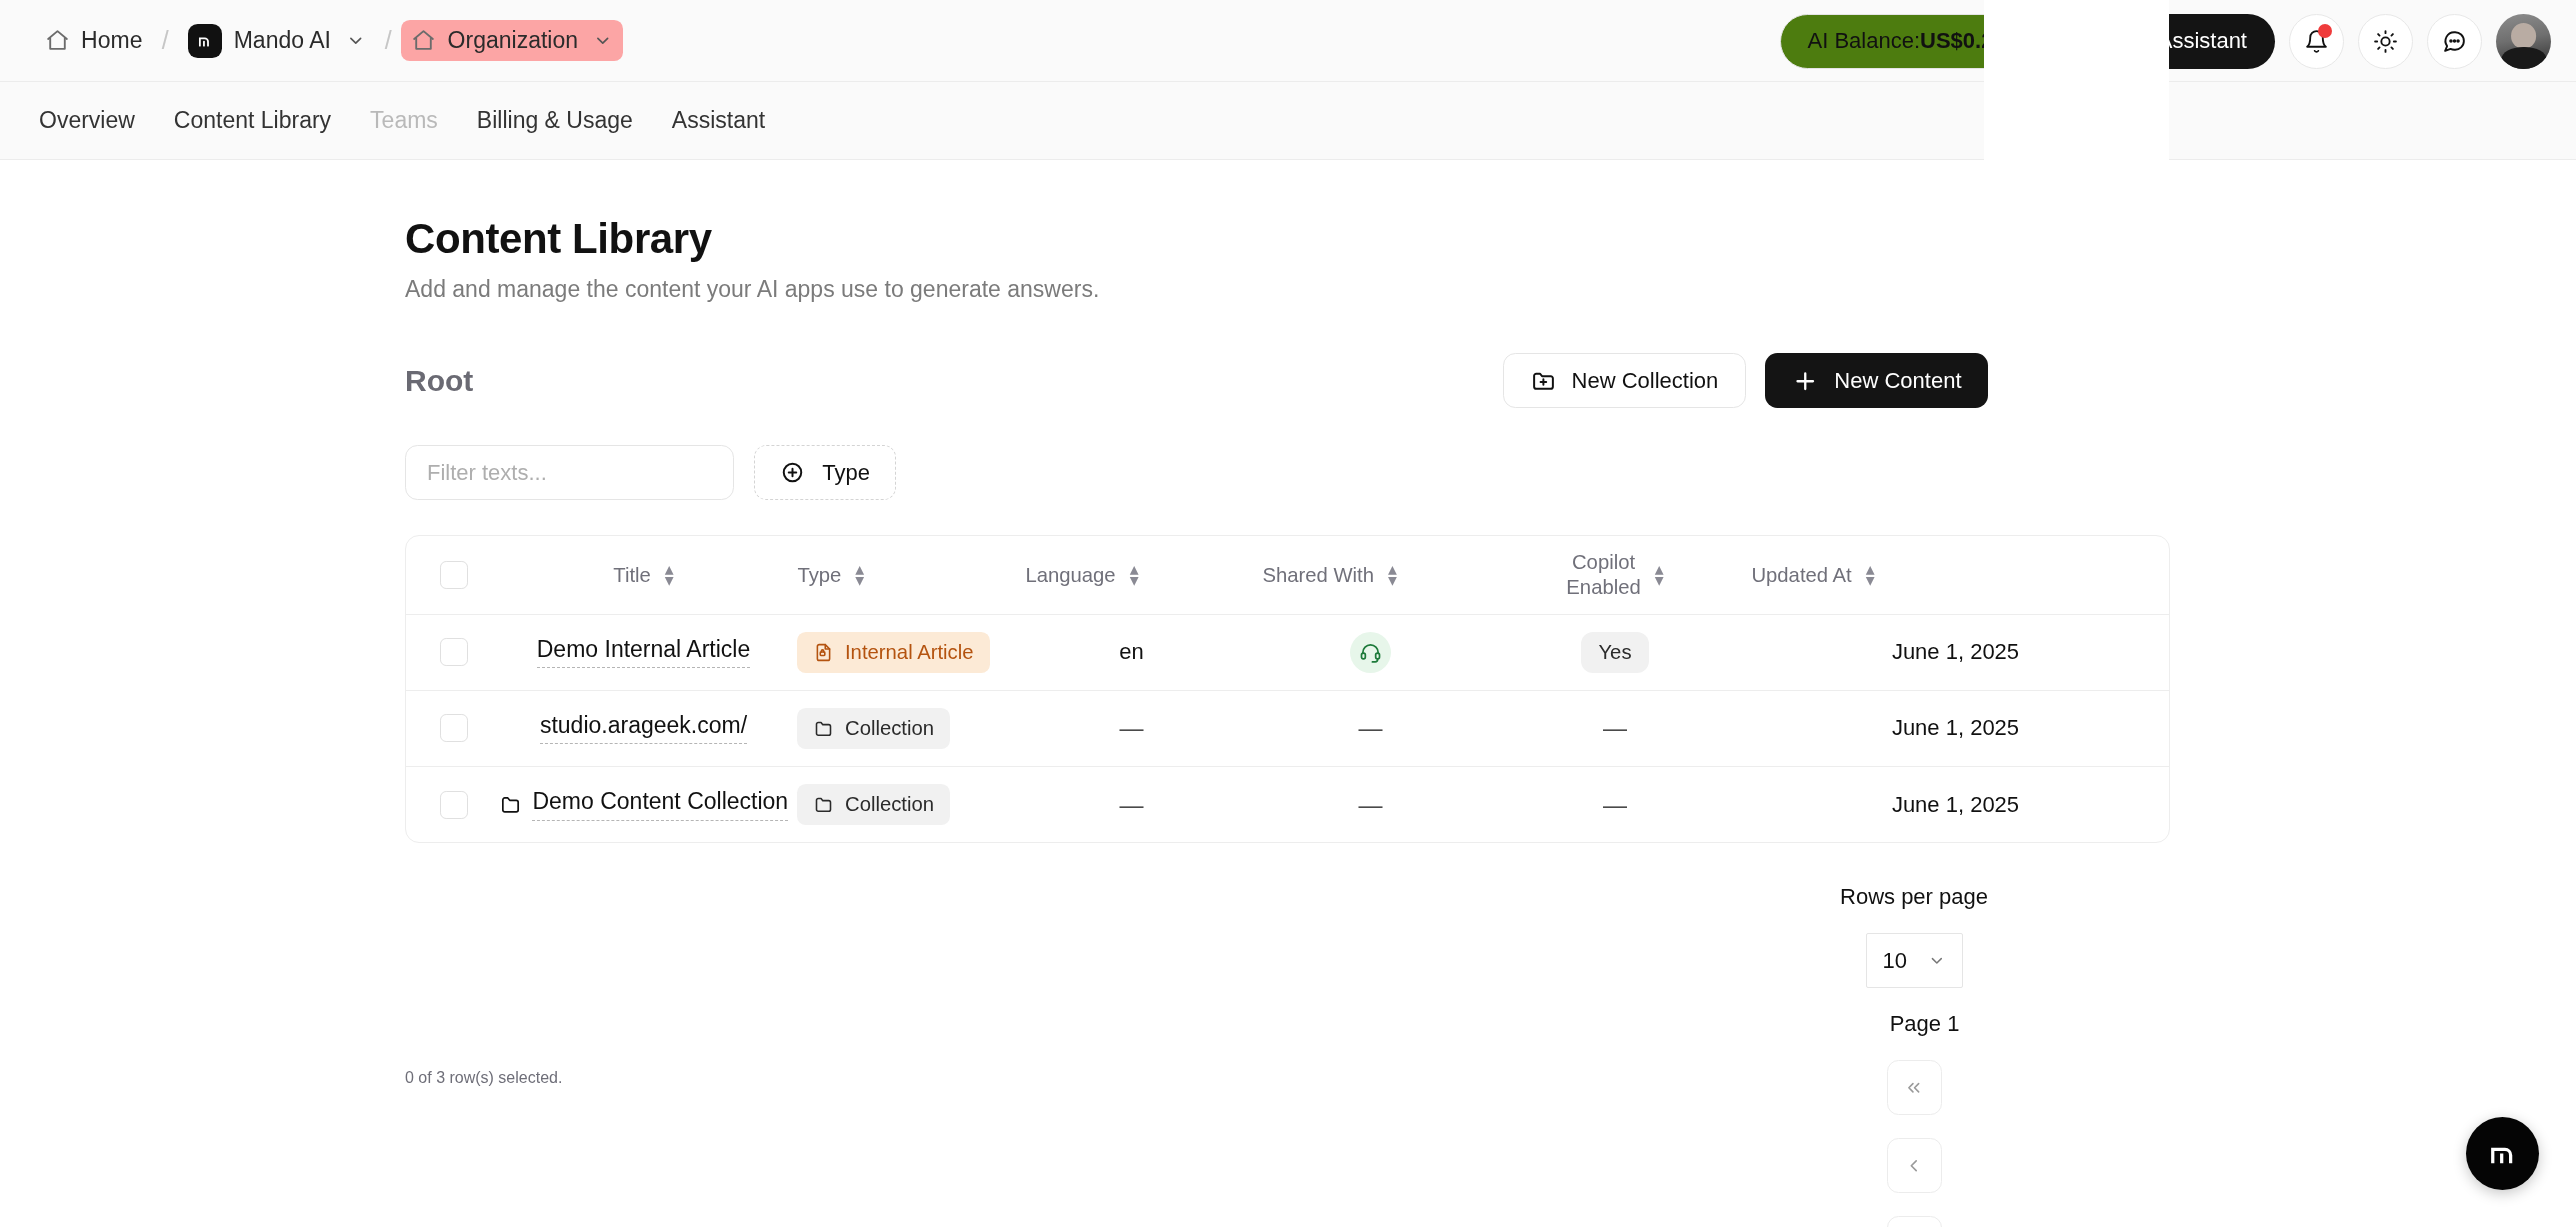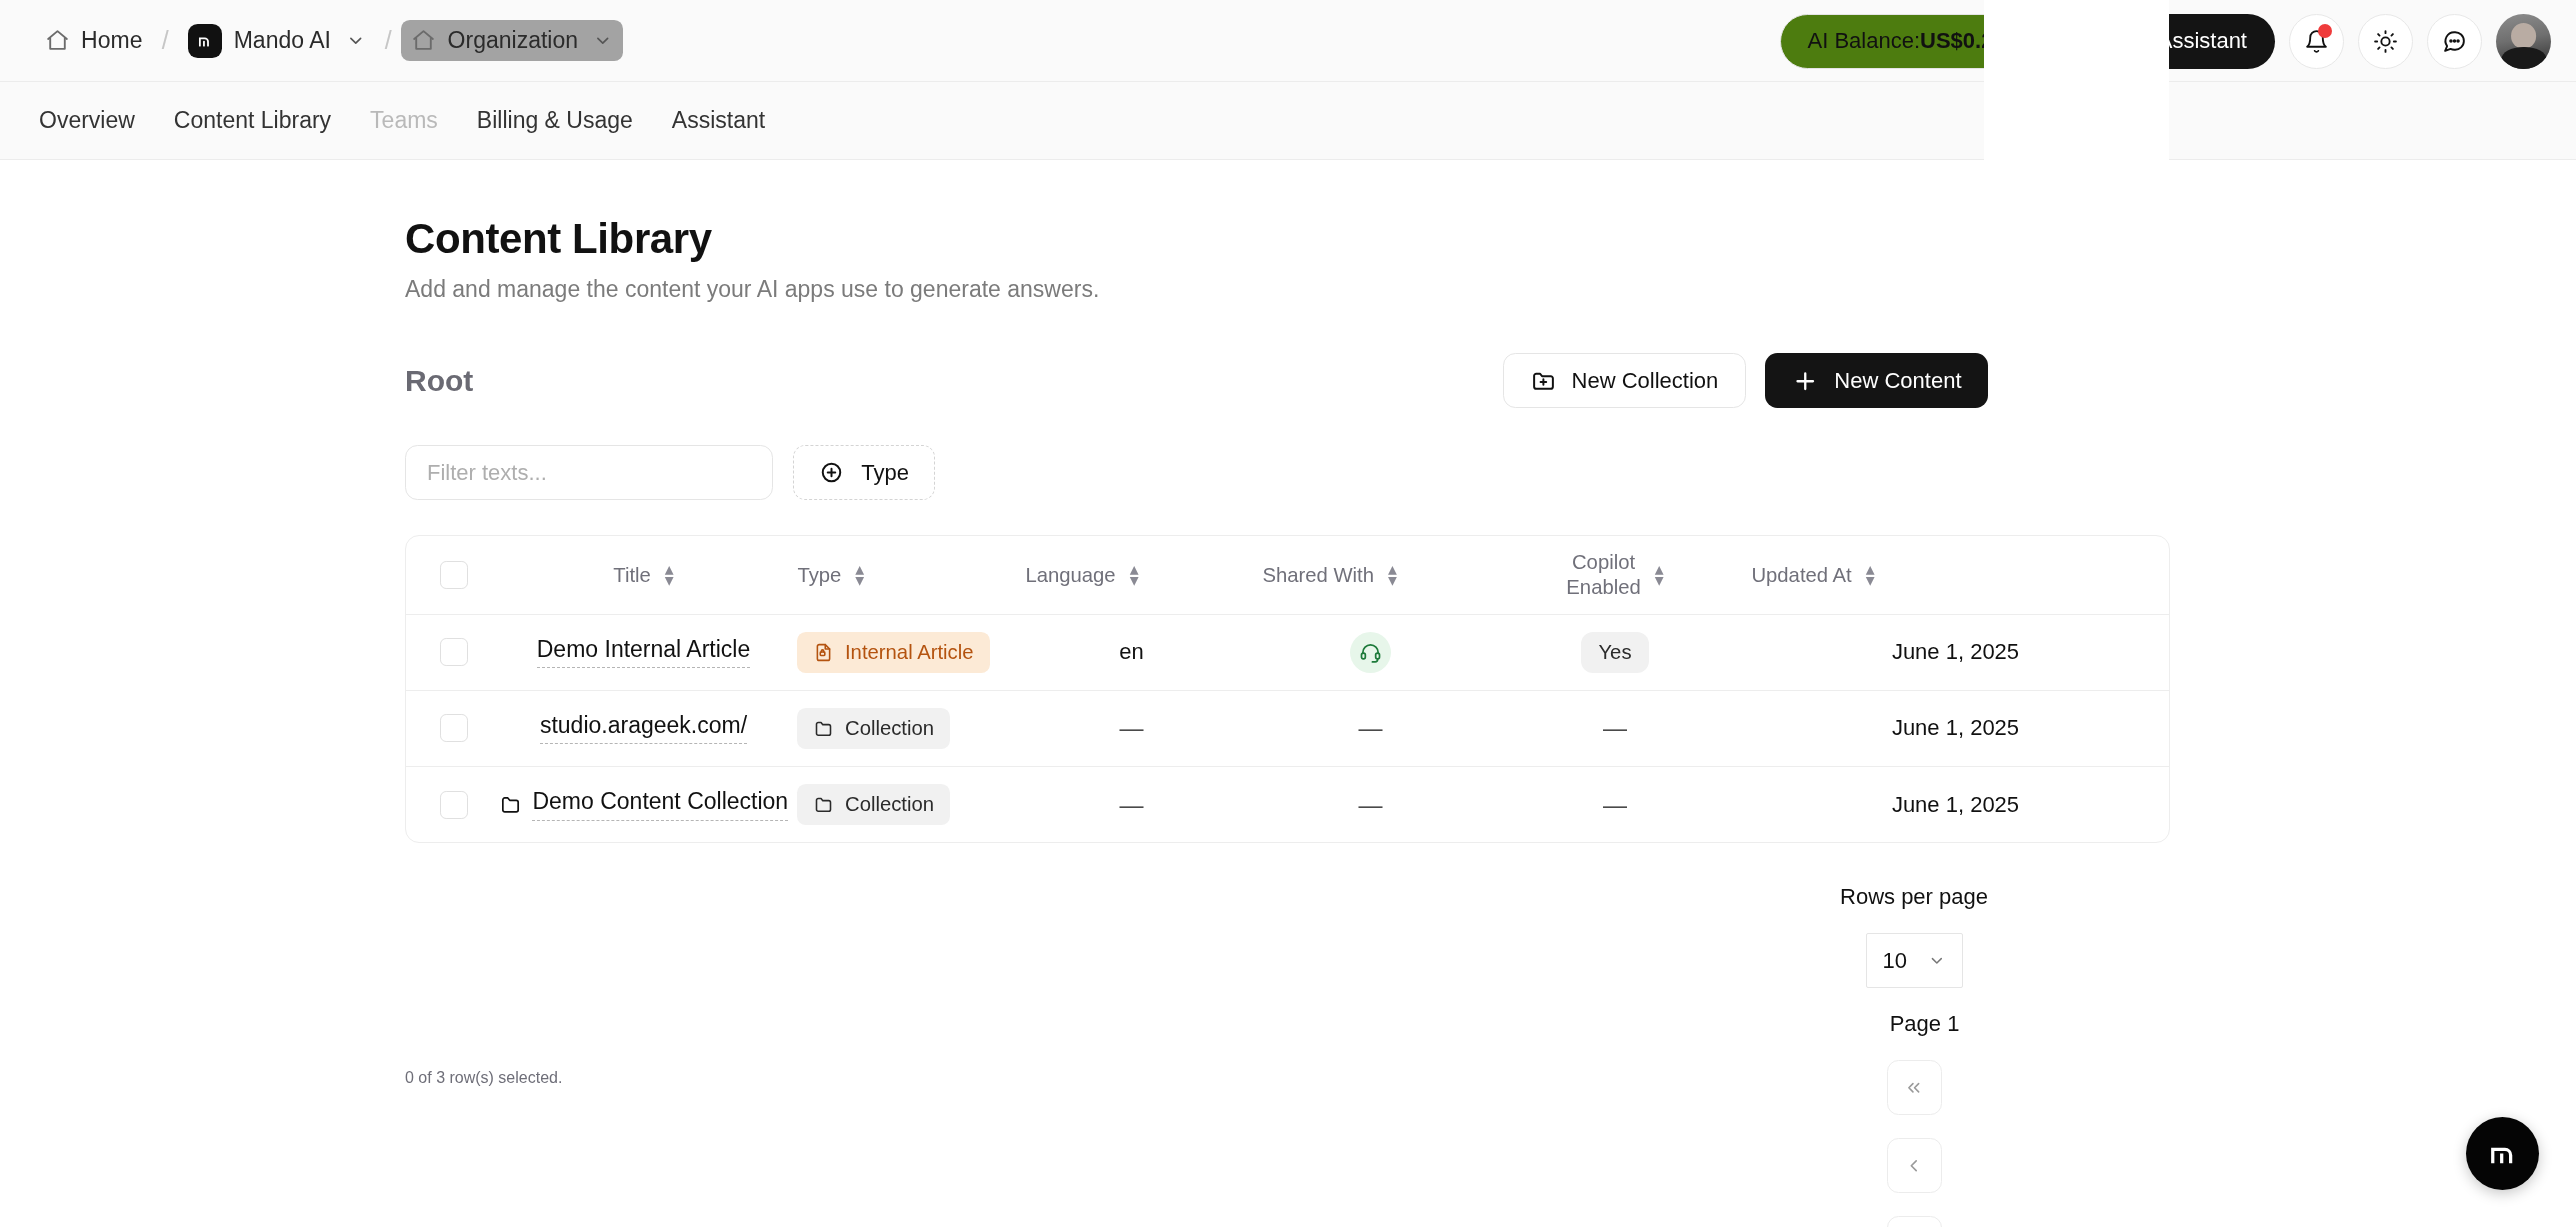--- a/index.html
+++ b/index.html
@@ -22,21 +22,21 @@
   }
   .breadcrumb { display: flex; align-items: center; gap: 0; }
   .crumb {
     display: flex; align-items: center; gap: 11.5px;
     padding: 7px 10.6px;
     border-radius: 8.8px;
     font-size: 23px;
     color: #2b2b2b;
     cursor: pointer;
   }
-  .crumb.highlight { background: #a3a3a3; }
+  .crumb.highlight { background: #fca5a5; }
   .crumb-sep { color: #c6c6c6; font-size: 25px; margin: 0 8.8px; }
   .icon { display: inline-flex; align-items: center; justify-content: center; }
   .logo-sq {
     width: 34px; height: 34px; border-radius: 9.7px;
     background: #111111; color: #fff;
     display: flex; align-items: center; justify-content: center;
     font-size: 19.5px; font-weight: 700;
   }
   .chev-d { color: #555; font-size: 17.7px; margin-left: 3.5px; }
 
@@ -127,21 +127,21 @@
   .btn {
     height: 55px; display: flex; align-items: center; gap: 16px;
     padding: 0 26.5px; border-radius: 12.4px; font-size: 22px; cursor: pointer;
     white-space: nowrap;
   }
   .btn-outline { border: 0.9px solid #e5e5e5; background: #fff; color: #111; }
   .btn-dark { background: #141414; color: #fff; }
 
   .filterrow { display: flex; align-items: center; gap: 19.5px; margin-top: 37px; }
   .filter-input {
-    width: 368px; height: 55px;
+    width: 329px; height: 55px;
     border: 0.9px solid #e5e5e5; border-radius: 12.4px;
     padding: 0 21px; font-size: 22px; color: #111;
     font-family: "Liberation Sans", sans-serif;
     background: #fff;
   }
   .filter-input::placeholder { color: #aeaeae; }
   .type-btn {
     height: 55px; display: flex; align-items: center; gap: 17.7px;
     padding: 0 25px; border: 1.3px dashed #d4d4d4; border-radius: 12.4px;
     background: #fff; font-size: 22px; color: #111; cursor: pointer;

